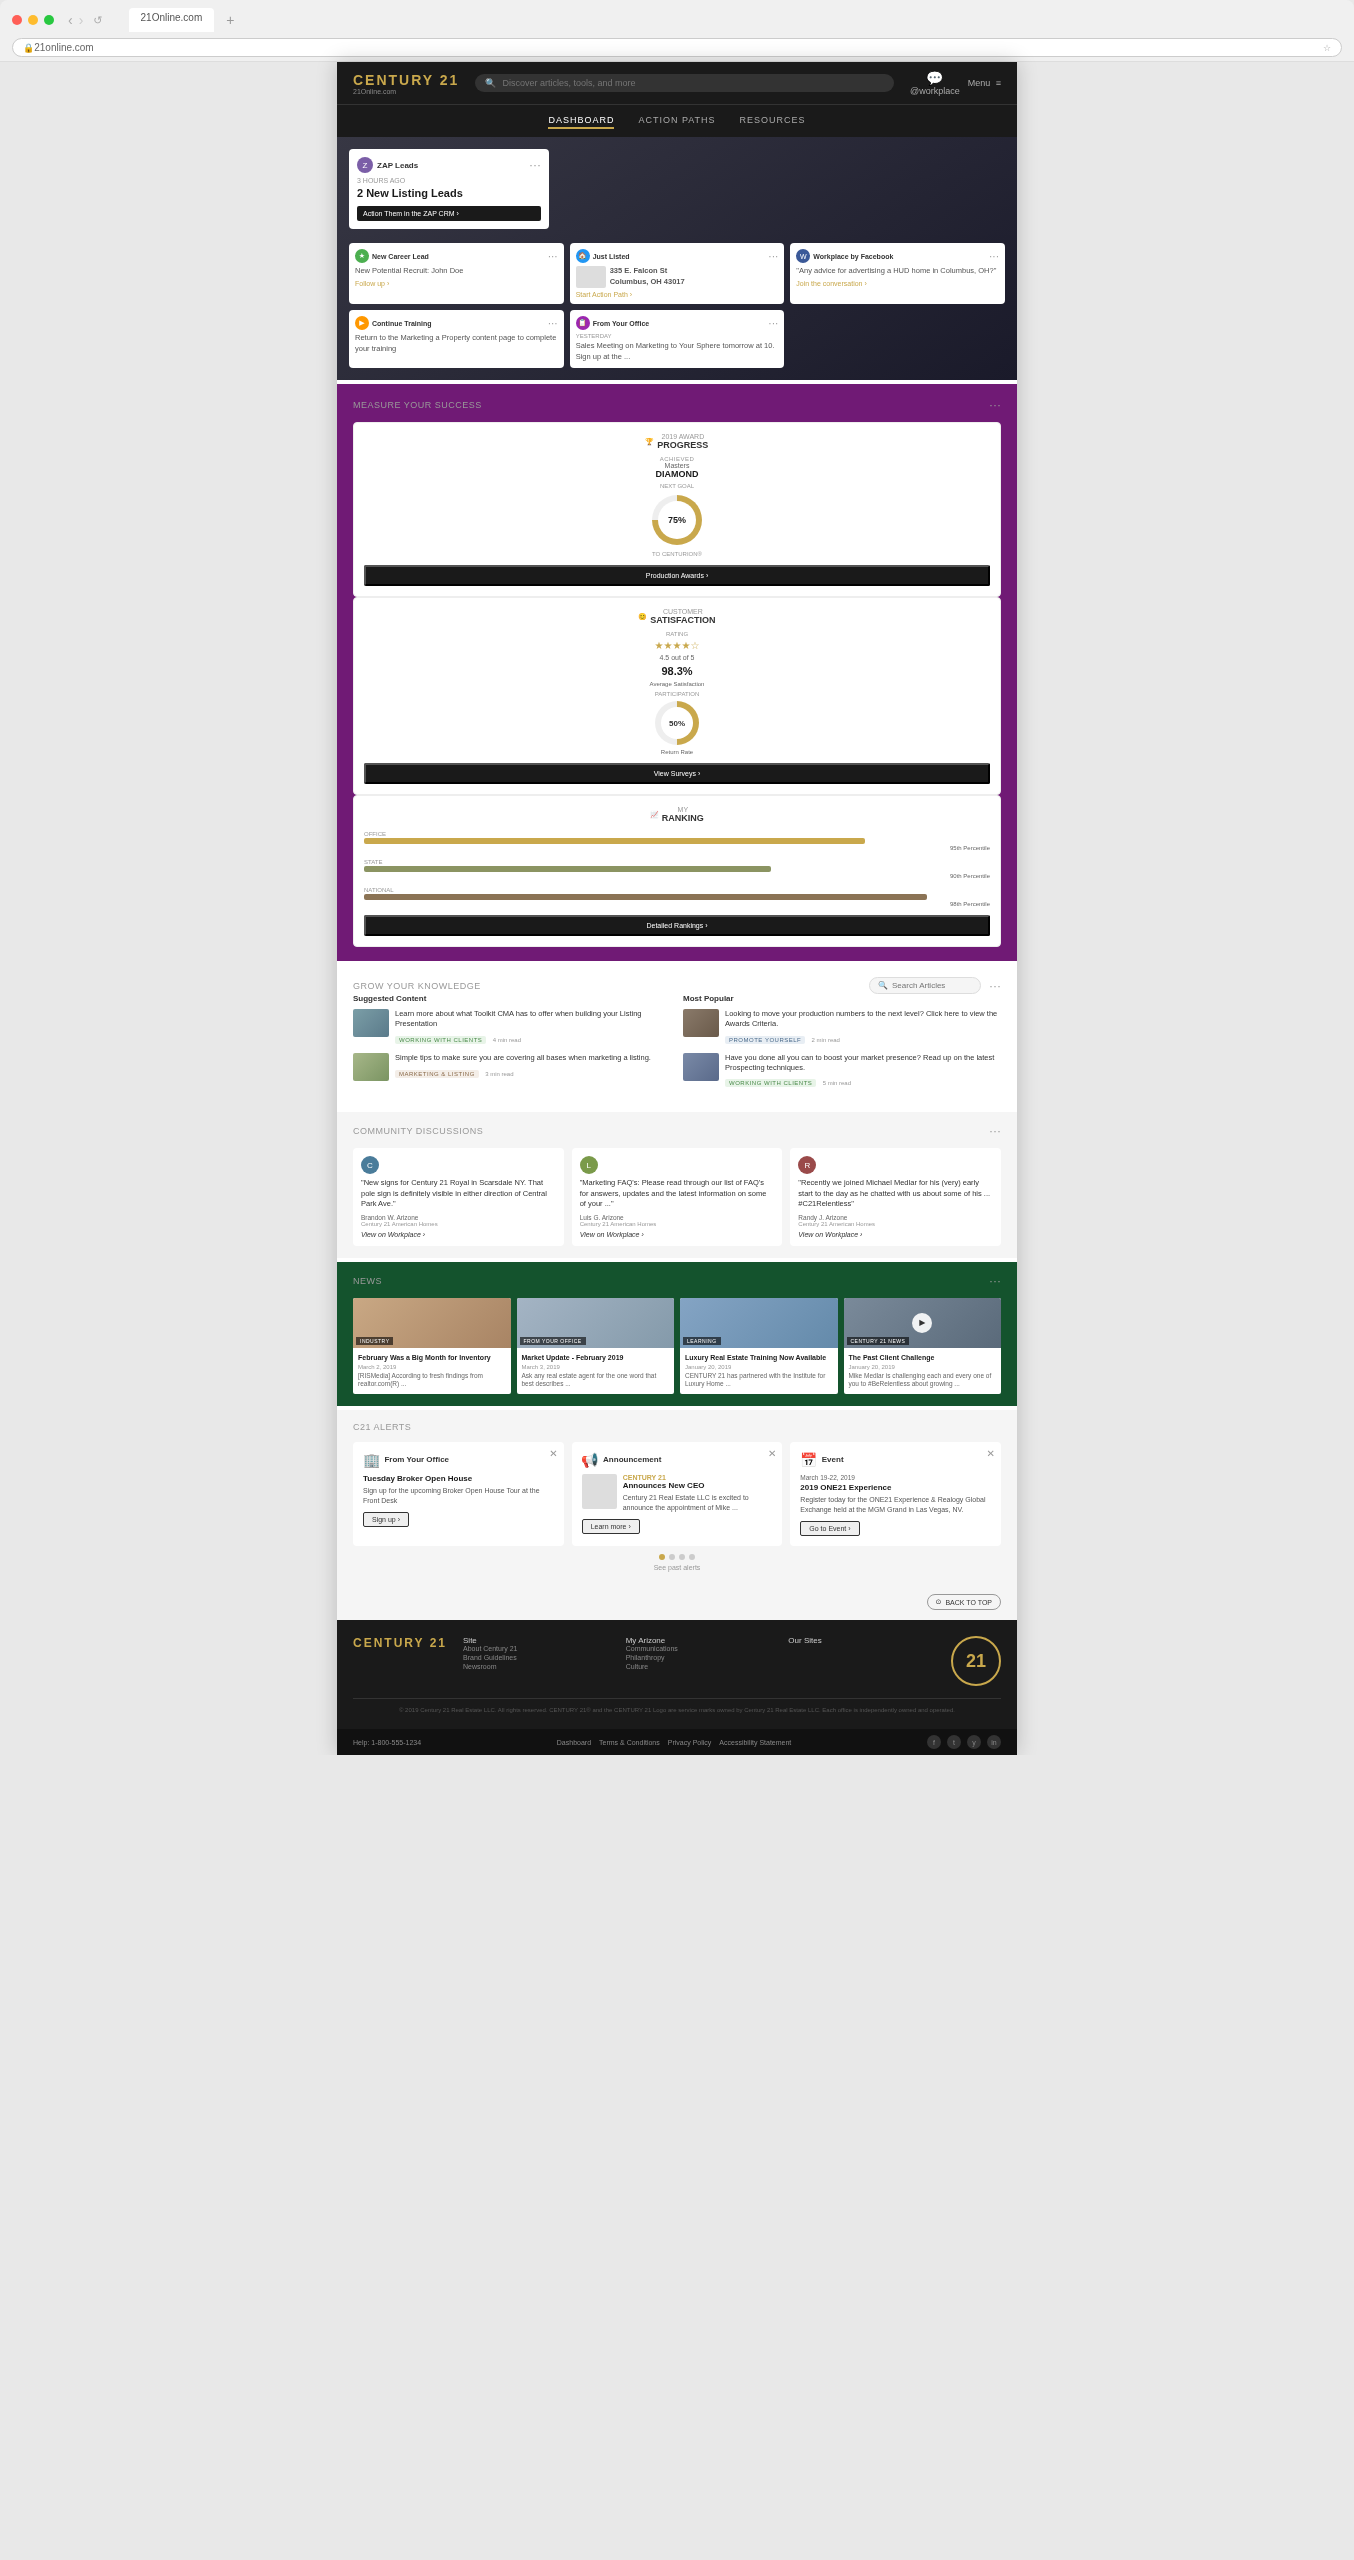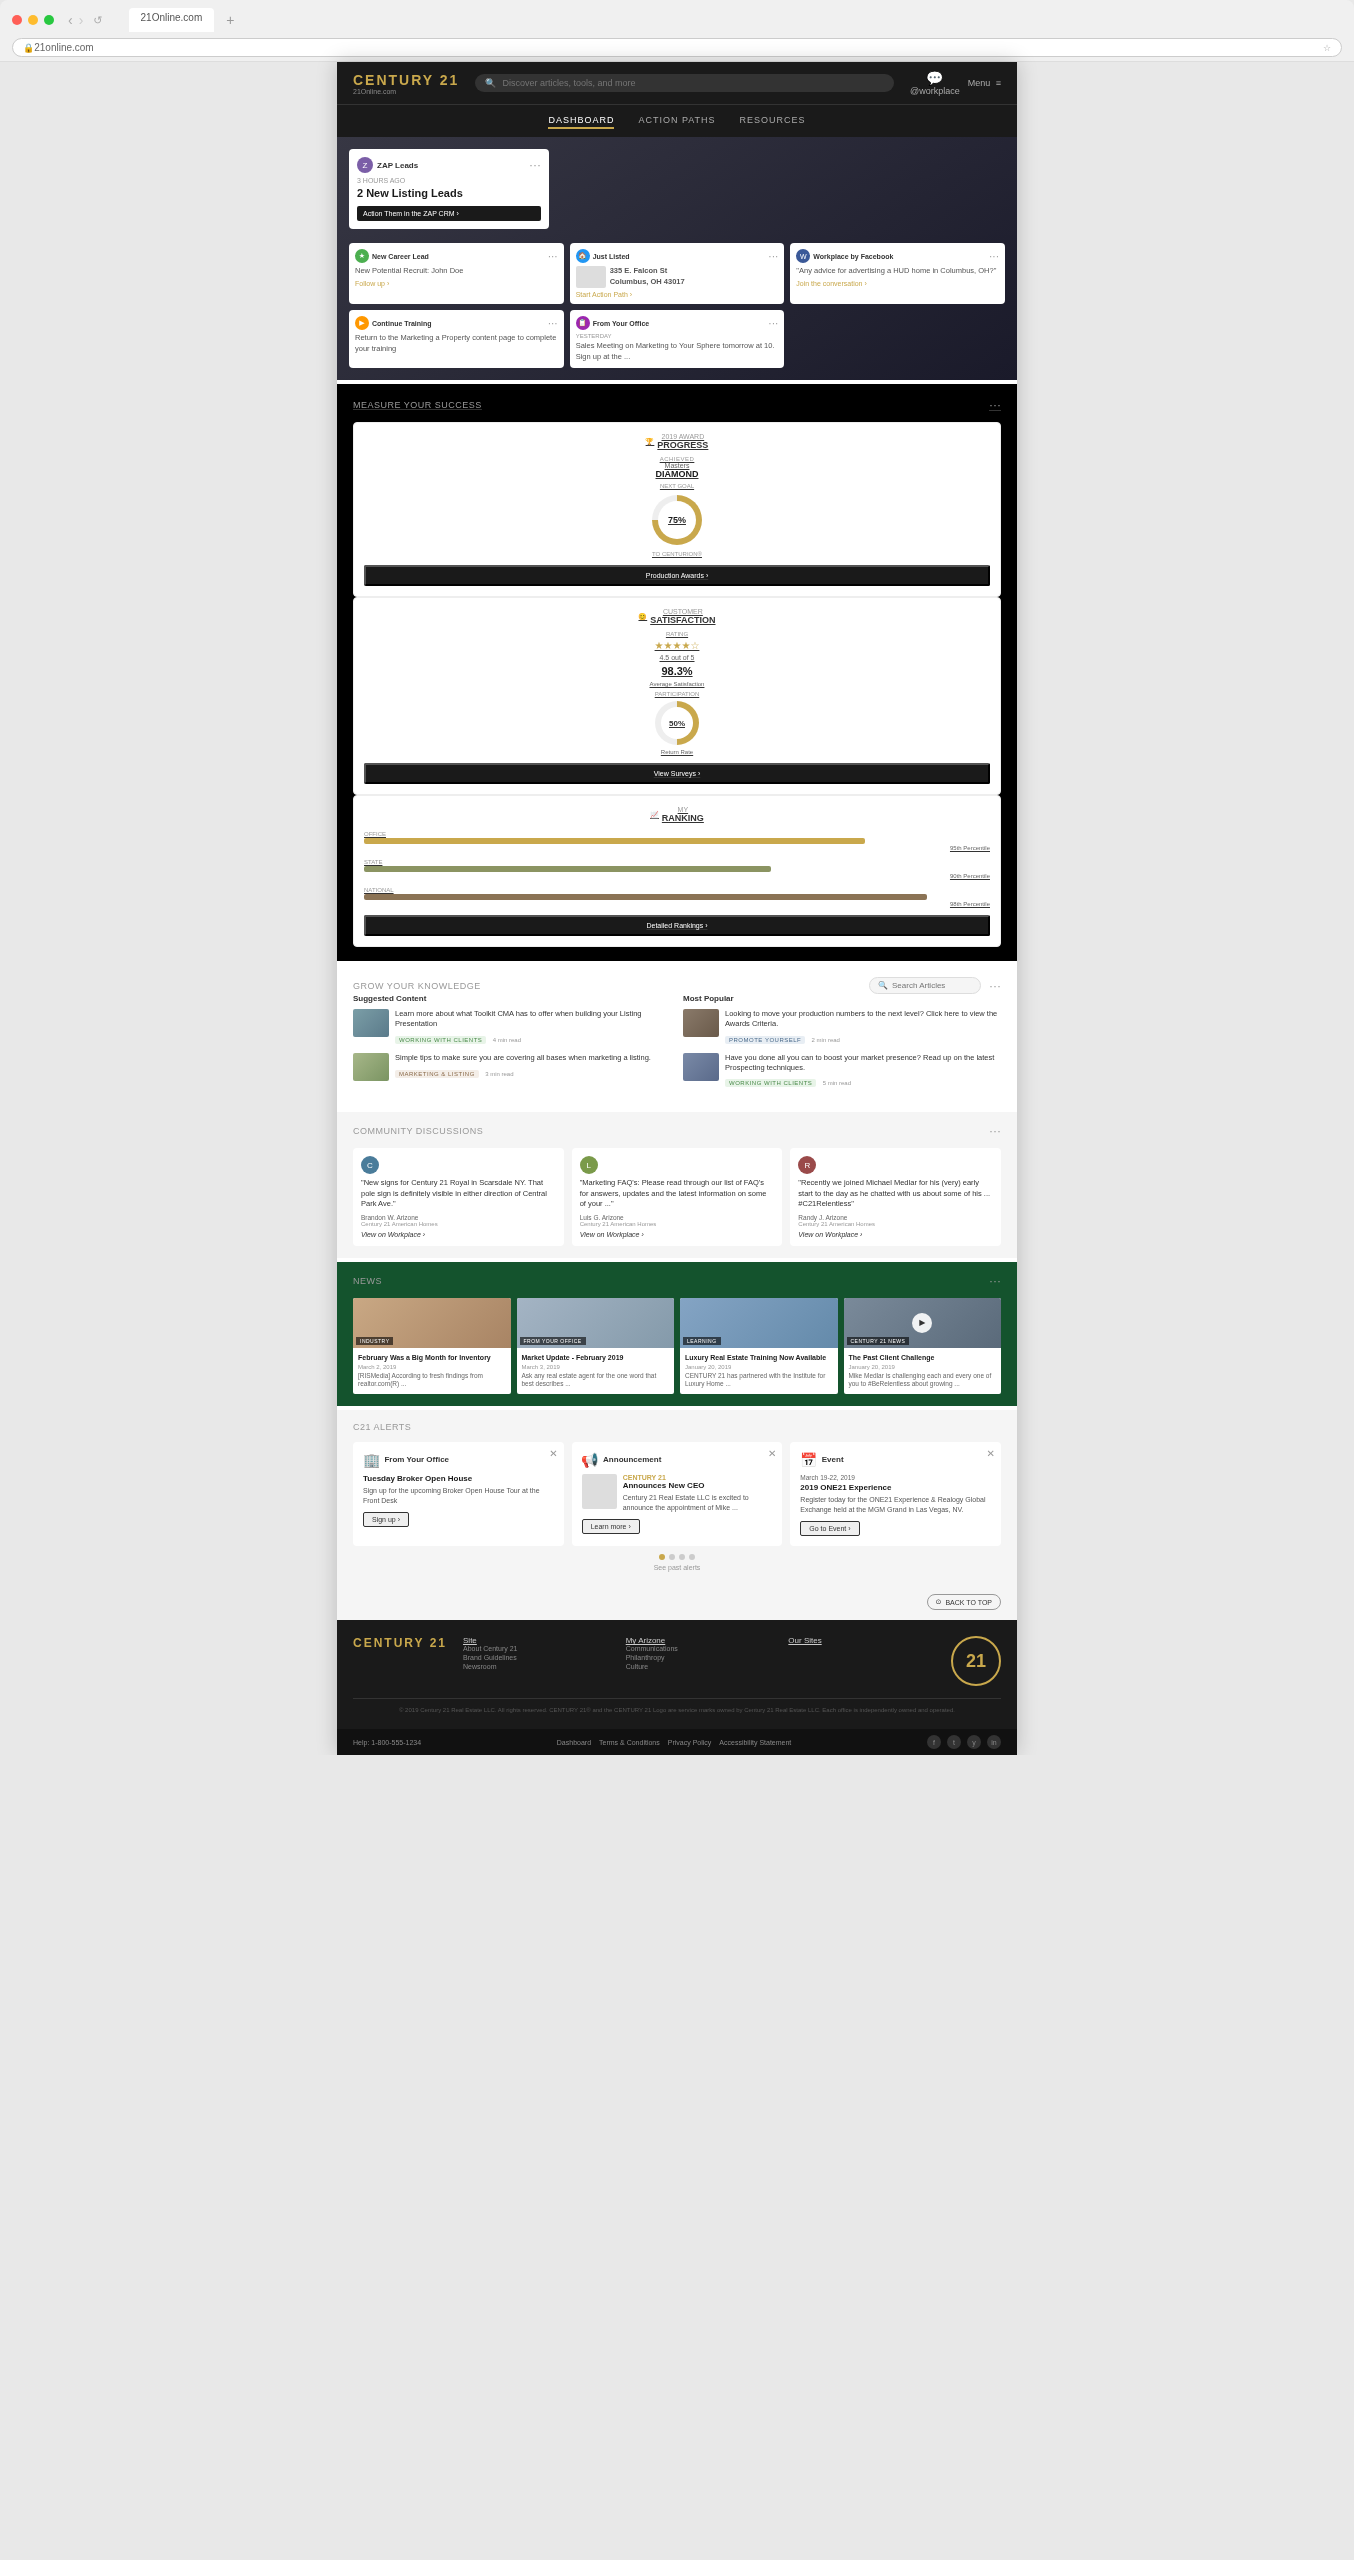--- a/index.html
+++ b/index.html
@@ -153,21 +153,21 @@
     .notif-icon-blue { background: #2196f3; color: #fff; }
     .notif-icon-orange { background: #ff9800; color: #fff; }
     .notif-icon-purple { background: #9c27b0; color: #fff; }
     .notif-type { font-size: 7px; font-weight: bold; color: #333; margin-left: 3px; flex: 1; }
     .notif-dots { font-size: 10px; color: #999; }
     .notif-body { font-size: 7.5px; color: #555; line-height: 1.4; }
     .notif-action { font-size: 7px; color: #c9a84c; cursor: pointer; margin-top: 3px; display: flex; align-items: center; gap: 2px; }
     
     
     .section { padding: 14px 16px; background: #f5f5f5; margin-top: 4px; }
-    .section-white { background: #000000; text-decoration: underline; }
+    .section-white { background: #701a75; }
     .section-header { display: flex; align-items: center; justify-content: space-between; margin-bottom: 10px; }
     .section-title { font-size: 9px; color: #999; text-transform: uppercase; letter-spacing: 0.5px; }
     .section-dots { font-size: 12px; color: #999; cursor: pointer; }
     
     
     .metrics-grid { display: grid; grid-template-columns: 1fr; gap: 0; }
     .metric-card { background: #fff; border-radius: 4px; padding: 10px; text-align: center; border: 1px solid #eee; }
     .metric-title { font-size: 7px; color: #999; text-transform: uppercase; margin-bottom: 6px; display: flex; align-items: center; gap: 3px; justify-content: center; }
     .metric-title strong { font-size: 9px; color: #333; display: block; }
     .diamond-badge { font-size: 9px; font-weight: bold; color: #1a1a1a; }
@@ -284,21 +284,21 @@
     .past-alerts { text-align: center; font-size: 7px; color: #999; cursor: pointer; }
     
     
     .back-to-top { text-align: right; padding: 10px 16px; background: #f5f5f5; }
     .back-to-top-btn { font-size: 7px; color: #333; cursor: pointer; display: inline-flex; align-items: center; gap: 4px; border: 1px solid #999; border-radius: 10px; padding: 3px 8px; }
     
     
     .site-footer { background: #1a1a1a; padding: 16px; }
     .footer-top { display: grid; grid-template-columns: auto 1fr 1fr 1fr auto; gap: 16px; margin-bottom: 12px; }
     .footer-logo { color: #c9a84c; font-size: 12px; font-weight: bold; letter-spacing: 2px; }
-    .footer-col-title { font-size: 8px; color: #ccc; margin-bottom: 0; text-decoration: underline; }
+    .footer-col-title { font-size: 8px; color: #ccc; margin-bottom: 0; }
     .footer-link { font-size: 7px; color: #888; display: block; margin-bottom: 2px; cursor: pointer; }
     .footer-21-logo { width: 50px; height: 50px; border-radius: 50%; border: 2px solid #c9a84c; display: flex; align-items: center; justify-content: center; color: #c9a84c; font-size: 18px; font-weight: bold; }
     .footer-legal { font-size: 6px; color: #555; text-align: center; padding-top: 8px; border-top: 1px solid #333; }
     .footer-bottom { background: #111; padding: 6px 16px; display: flex; align-items: center; justify-content: space-between; }
     .footer-bottom-link { font-size: 7px; color: #888; cursor: pointer; }
     .footer-social { display: flex; gap: 6px; }
     .social-icon { width: 14px; height: 14px; background: #333; border-radius: 50%; display: flex; align-items: center; justify-content: center; font-size: 7px; color: #888; cursor: pointer; }
     
     .clearfix::after { content: ''; display: table; clear: both; }
   </style>

